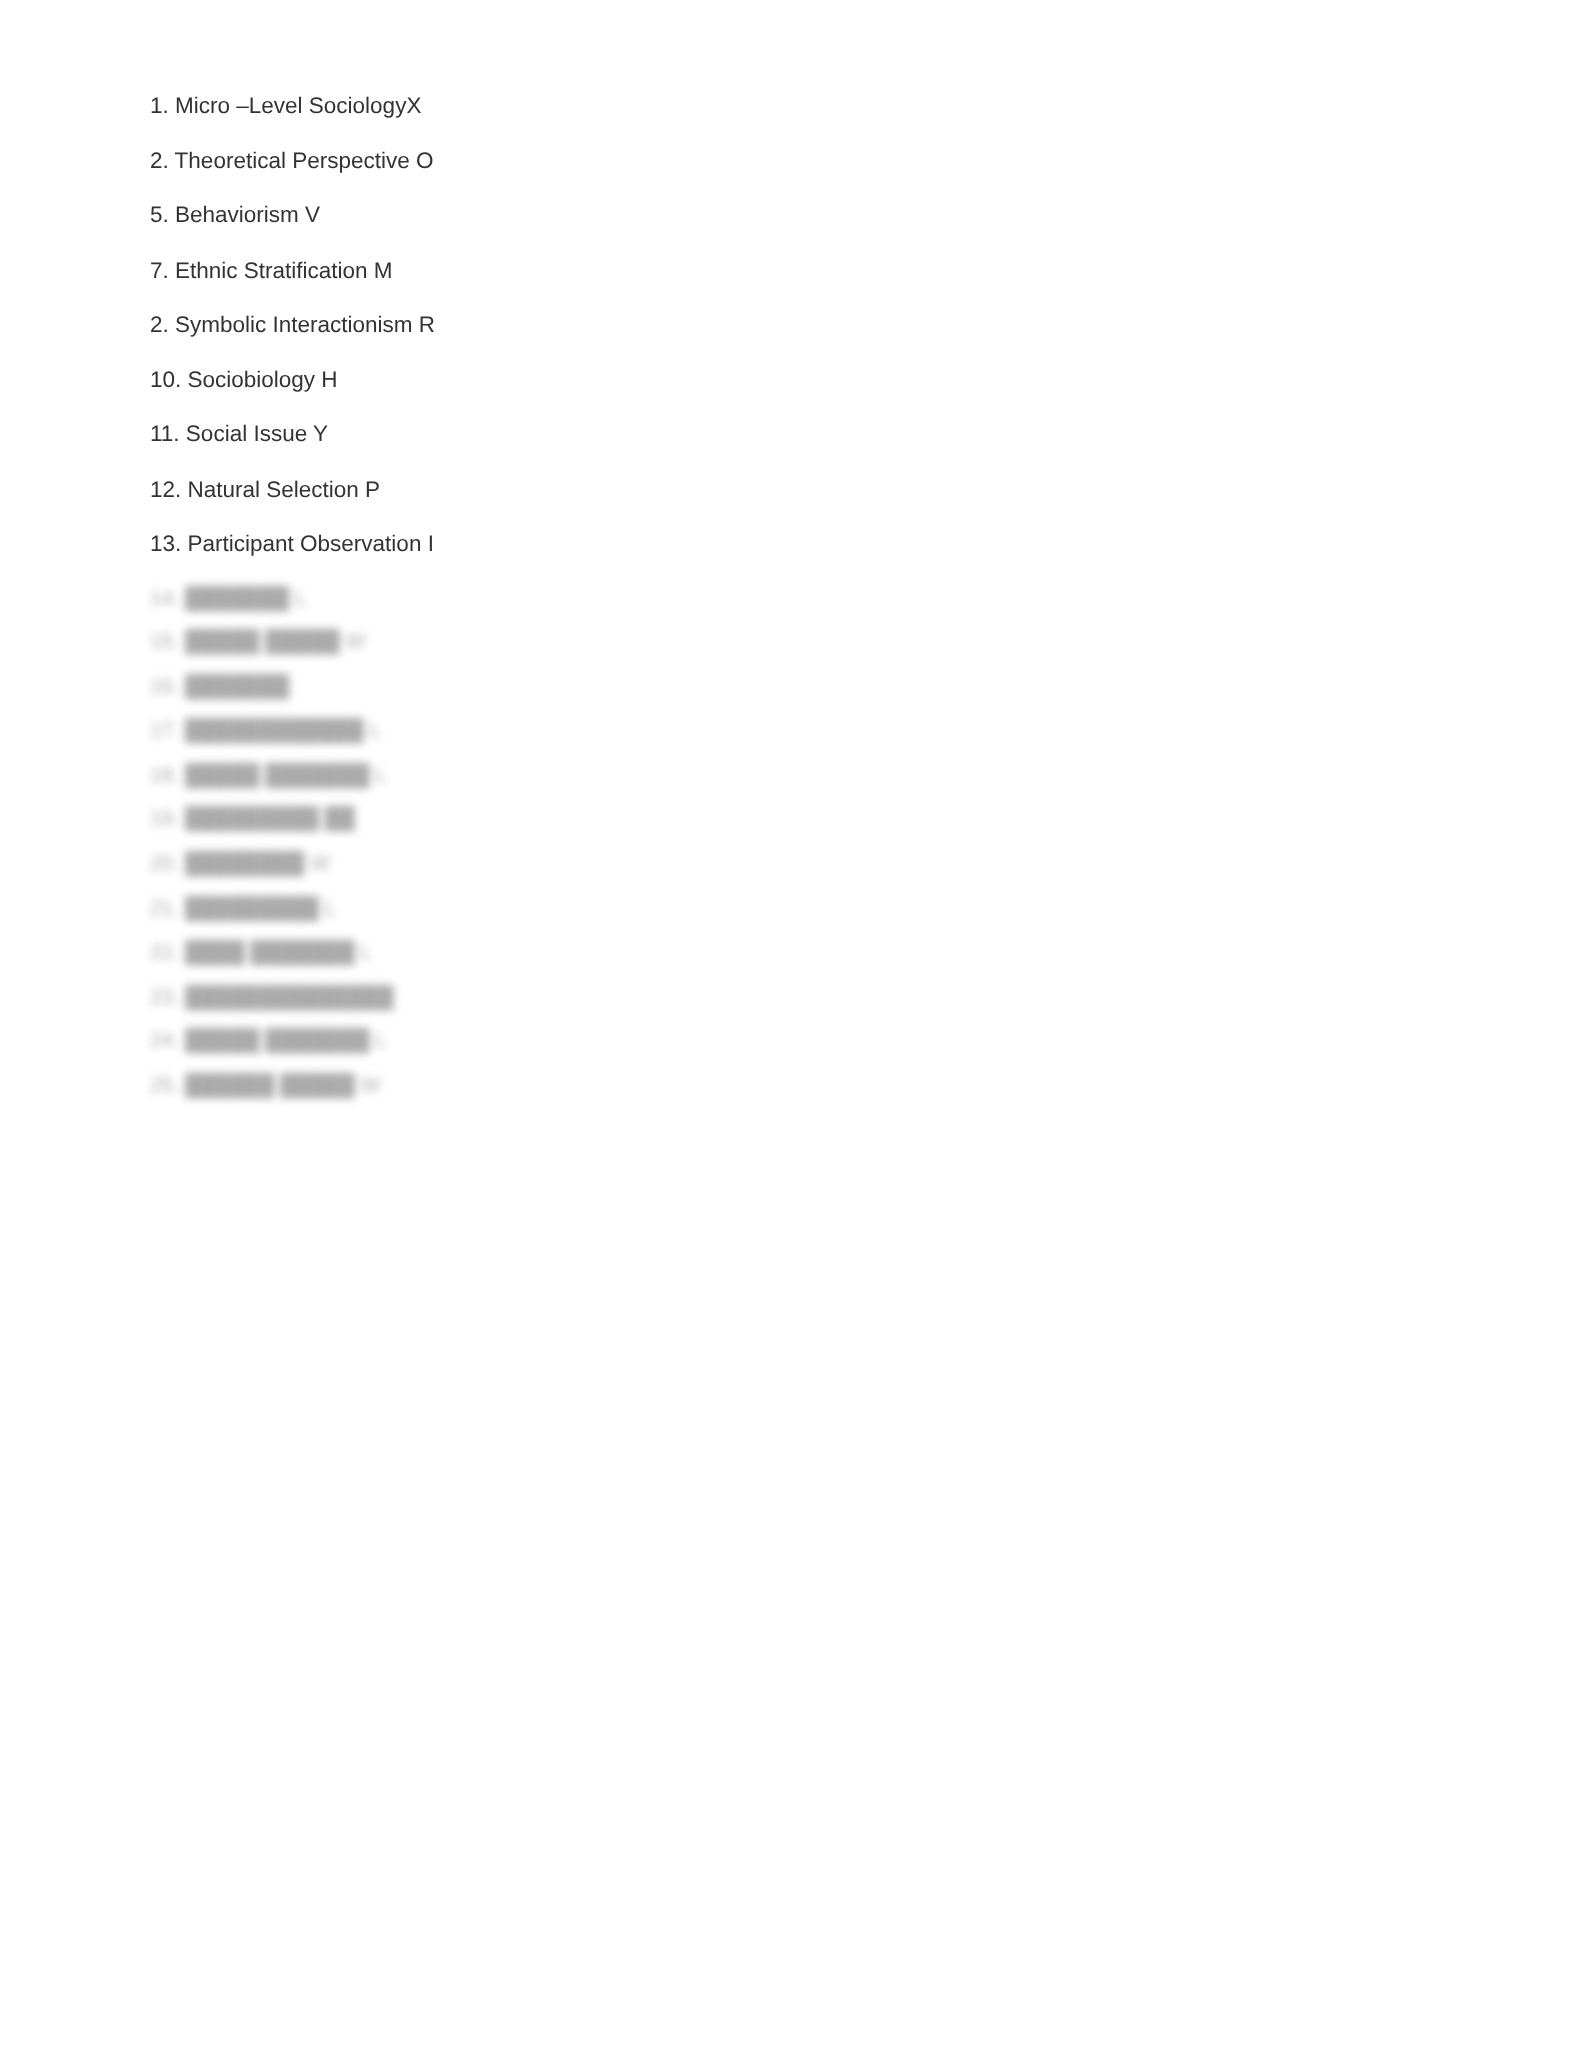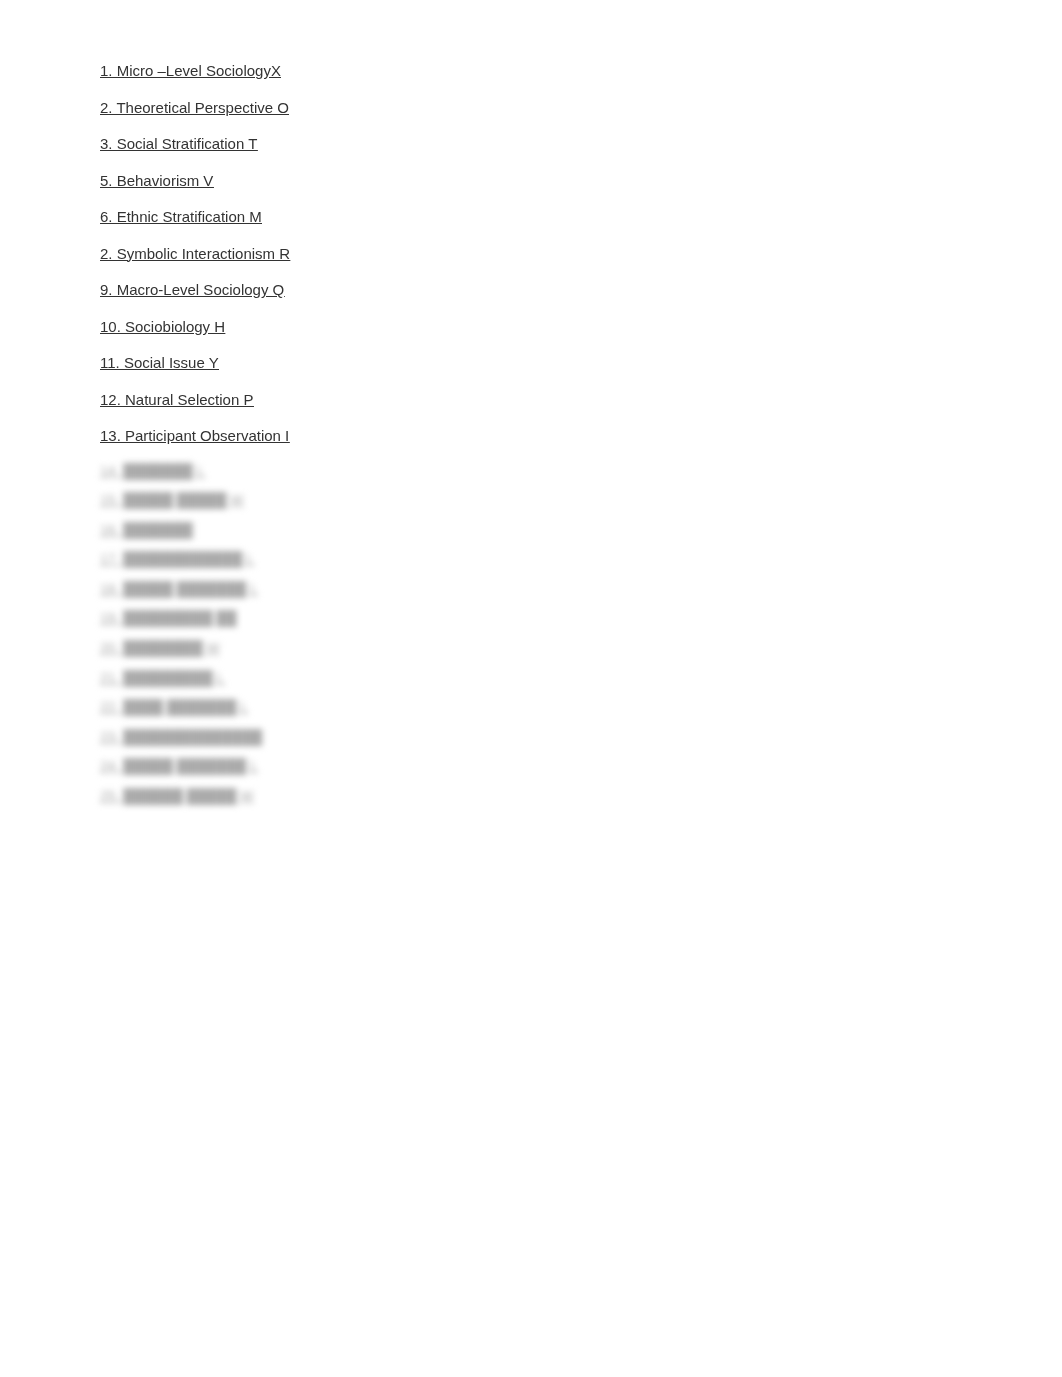--- a/index.html
+++ b/index.html
@@ -1,19 +1,18 @@
 <!DOCTYPE html>
 <html><head>
   <meta charset="utf-8">
   <style>
     * {
       margin: 0;
       padding: 0;
       box-sizing: border-box;
-      text-decoration: underline;
     }
 
     body {
       background: #ffffff;
       font-family: Arial, sans-serif;
       font-size: 15px;
       color: #222;
       width: 1062px;
       min-height: 1377px;
     }
@@ -39,25 +38,23 @@
     }
   </style>
 </head>
 <body>
 
 <div class="page-container">
 
   <div id="visible-list">
       <div class="list-item">1. Micro –Level SociologyX</div>
       <div class="list-item">2. Theoretical Perspective  O</div>
-      <div class="list-item">3. Social Stratification T</div>
       <div class="list-item">5. Behaviorism V</div>
-      <div class="list-item">6. Ethnic Stratification M</div>
+      <div class="list-item">7. Ethnic Stratification M</div>
       <div class="list-item">2. Symbolic Interactionism R</div>
-      <div class="list-item">9.  Macro-Level Sociology Q</div>
       <div class="list-item">10. Sociobiology H</div>
       <div class="list-item">11. Social Issue  Y</div>
       <div class="list-item">12. Natural Selection P</div>
       <div class="list-item">13. Participant Observation  I</div>
     </div>
   <div id="blurred-list">
       <div class="blurred-item">14. ███████ L</div>
       <div class="blurred-item">15. █████ █████  W</div>
       <div class="blurred-item">16. ███████</div>
       <div class="blurred-item">17. ████████████ L</div>

